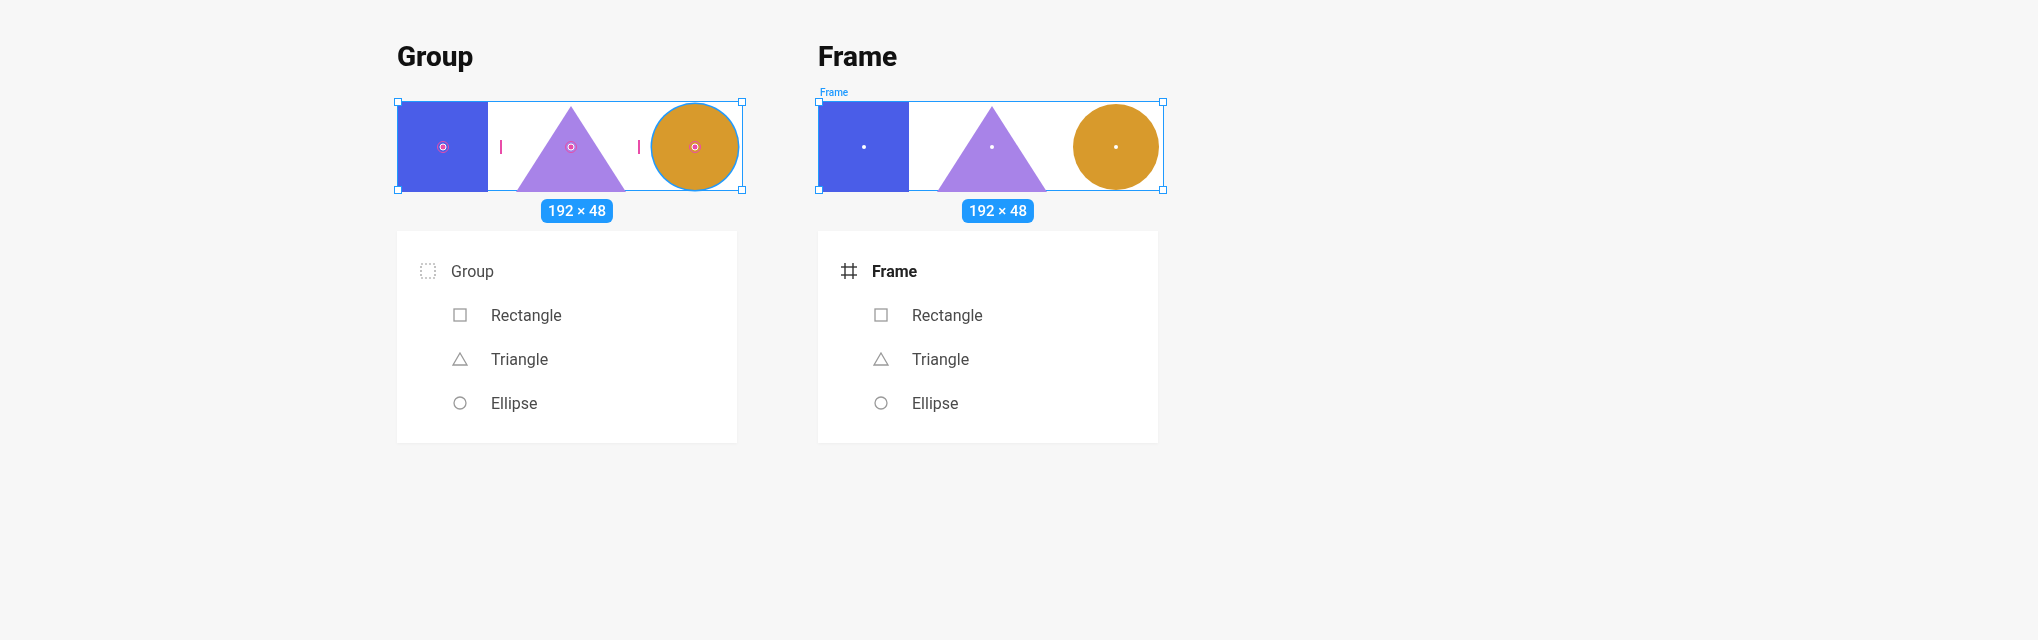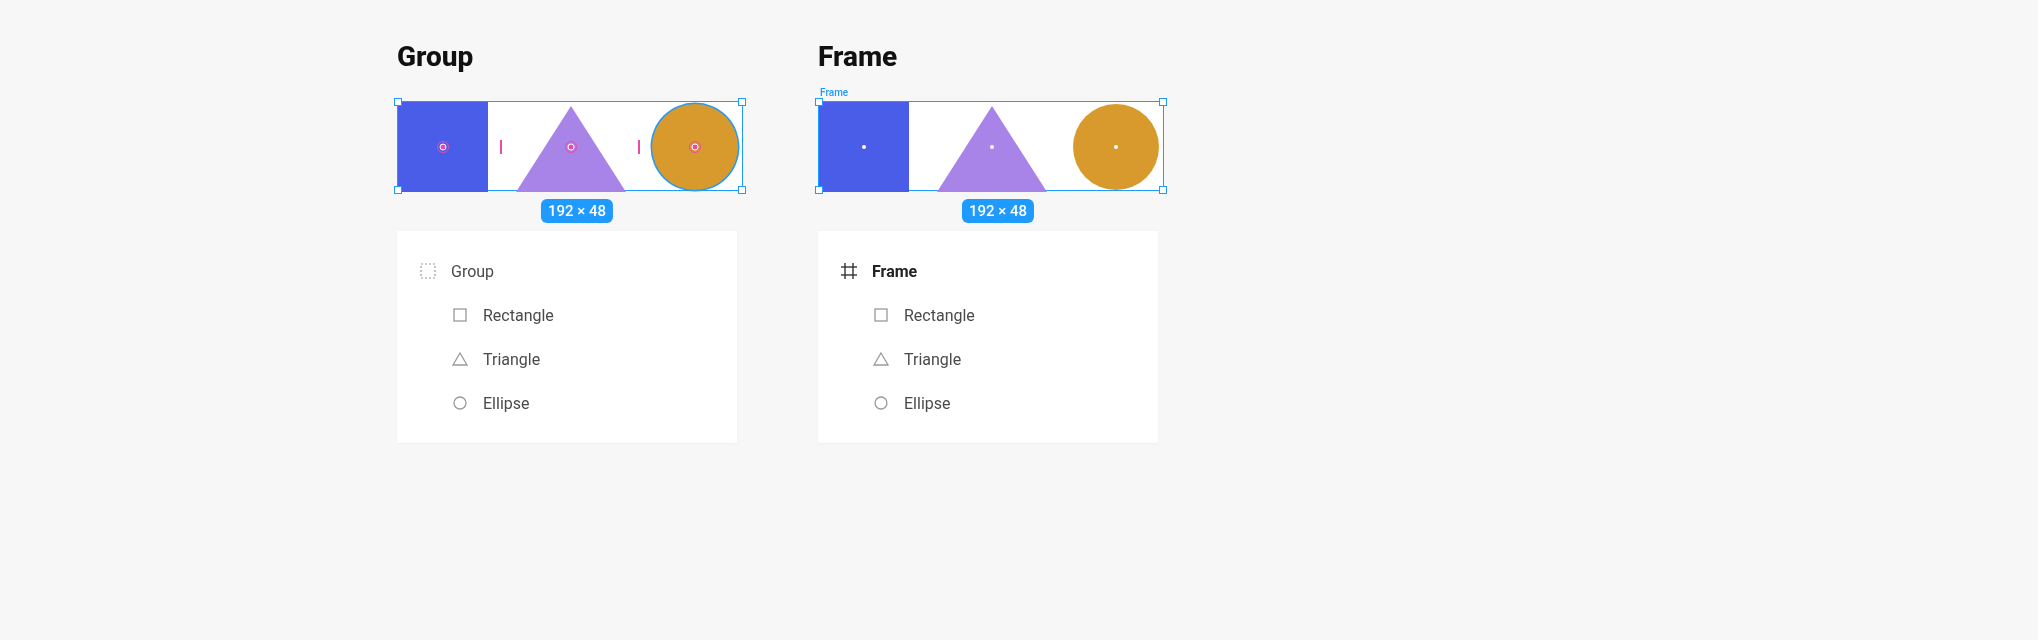--- a/index.html
+++ b/index.html
@@ -129,21 +129,21 @@
   }
   .layer-row {
     display: flex;
     align-items: center;
     height: 44px;
     padding-left: 22px;
     color: #4a4a4a;
     font-size: 16px;
     cursor: default;
   }
-  .layer-row.child { padding-left: 54px; }
+  .layer-row.child { padding-left: 54px; gap: 8px; }
   .layer-row .icw {
     width: 18px; height: 18px;
     margin-right: 14px;
     display: flex; align-items: center; justify-content: center;
     color: #9a9a9a;
   }
   .layer-row.bold { font-weight: 700; color: #222; }
   .layer-row.bold .icw { color: #333; }
   svg { display: block; }
 </style>

